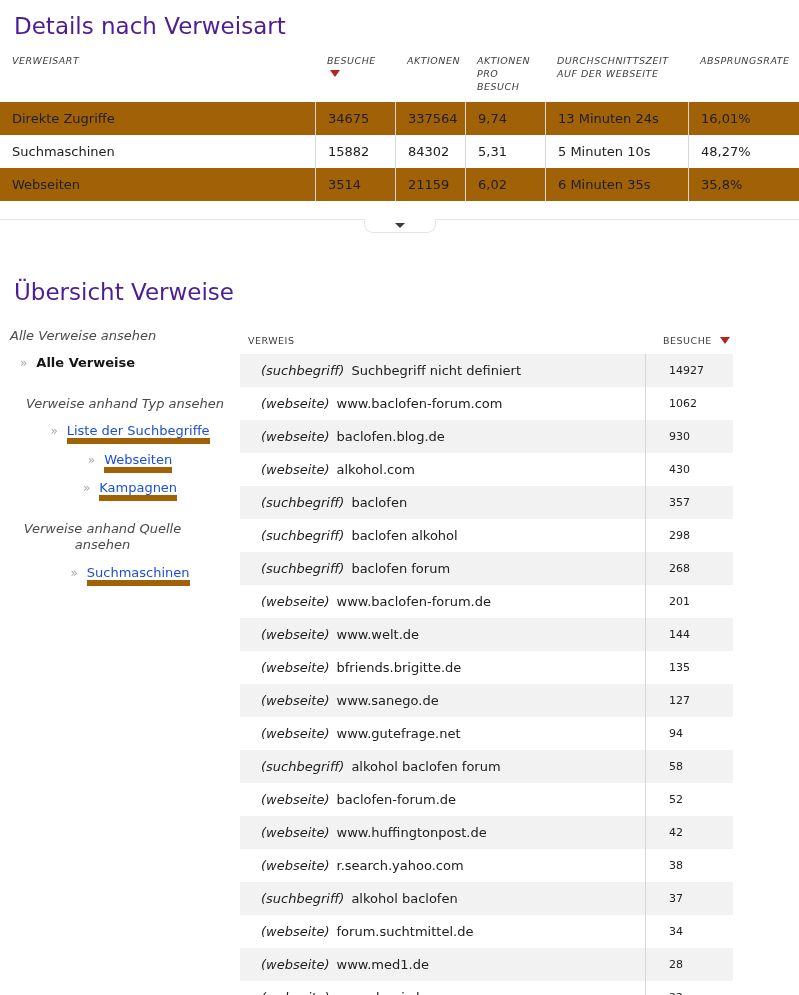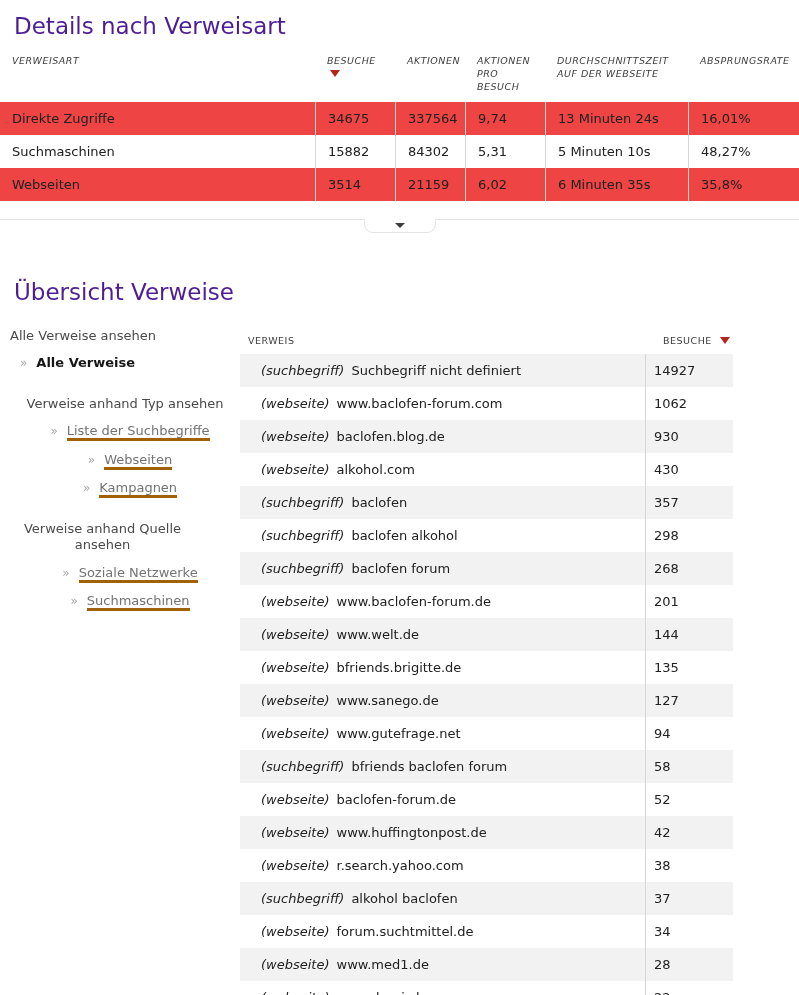--- a/index.html
+++ b/index.html
@@ -18,21 +18,21 @@
     display:grid;
     grid-template-columns:315px 80px 70px 80px 143px 111px;
   }
   .dhead { margin-top:8px; min-height:52px; align-items:start;font-style:italic; }
   .hcell {
     font-size:9.5px; letter-spacing:0.5px; color:#3d3d3d;
     padding:4px 8px 0 12px; line-height:1.4;
   }
   .hcell .hlabel { vertical-align:top; }
   .drow { height:33px; }
-  .drow.alt { background:#ef4444; }
+  .drow.alt { background:#a16207; }
   .dcell {
     font-size:13px; line-height:33px; height:33px;
     padding-left:12px; white-space:nowrap; overflow:hidden;
   }
   .dcell + .dcell { border-left:1px solid #d6d6d6; }
   .sort-arrow {
     display:inline-block; width:0; height:0;
     border-left:5px solid transparent; border-right:5px solid transparent;
     border-top:7px solid #b3251c; margin-left:3px;
   }
@@ -51,51 +51,51 @@
     width:0; height:0;
     border-left:5px solid transparent; border-right:5px solid transparent;
     border-top:5px solid #3a3a3a;
   }
   
   .overview-title { padding-top:54px; }
   .ov-content { display:flex; margin-top:20px; }
   .sidebar { width:240px; flex:none; padding-left:10px; }
   .side-group-header {
     font-size:13px; color:#4a4a4a; line-height:1.25;
-    white-space:nowrap; margin:0;
+    white-space:nowrap; margin:0;font-style:italic;
   }
   .side-group-header.wrap { white-space:normal; max-width:185px; }
   .side-group { margin-bottom:22px; }
   .side-group + .side-group { margin-top:24px;text-align:center; }
   .side-item { margin:10px 0 10px 10px; font-size:13px; line-height:1.4; }
   .side-item .bullet { color:#a8a8a8; margin-right:9px; font-size:12px; }
   .side-item a {
-    color:#737373; text-decoration:none;
-    border-bottom:3px solid #a16207; cursor:pointer;
+    color:#1d4ed8; text-decoration:none;
+    border-bottom:6px solid #a16207; cursor:pointer;
   }
   .side-item.selected a {
     font-weight:bold; color:#161616; border-bottom:none;
   }
   
   .rtable { width:493px; flex:none; }
   .r-head, .r-row { display:grid; grid-template-columns:405px 88px; }
   .r-head { height:26px; align-items:center;gap:6px; }
   .r-hcell {
     font-size:9.5px; letter-spacing:0.5px; color:#3d3d3d; padding-left:8px;
   }
   .r-hcell.num { padding-left:12px; display:flex; align-items:center; }
   .r-row { height:33px; }
   .r-row.alt { background:#f2f2f2; }
   .r-label {
     font-size:13px; line-height:33px; height:33px; padding-left:8px;
     white-space:nowrap; overflow:hidden; cursor:pointer;margin-left:13px;
   }
   .r-label em { font-style:italic; margin-right:7px; }
   .r-value {
-    font-size:13px; line-height:33px; height:33px; padding-left:8px;
+    font-size:11px; line-height:33px; height:33px; padding-left:23px;
     border-left:1px solid #d6d6d6;
   }
 </style>
 </head>
 <body>
 
 <h1 class="section-title">Details nach Verweisart</h1>
 
 <div class="dhead">
   <div class="hcell"><span class="hlabel">VERWEISART</span></div>
@@ -158,23 +158,20 @@
       <div class="side-item">
         <span class="bullet">»</span><a>Webseiten</a>
       </div>
       <div class="side-item">
         <span class="bullet">»</span><a>Kampagnen</a>
       </div>
     </div>
     <div class="side-group">
       <div class="side-group-header wrap">Verweise anhand Quelle ansehen</div>
       <div class="side-item">
-        <span class="bullet">»</span><a>Soziale Netzwerke</a>
-      </div>
-      <div class="side-item">
         <span class="bullet">»</span><a>Suchmaschinen</a>
       </div>
     </div>
   </div>
 
   <div class="rtable">
     <div class="r-head">
       <div class="r-hcell">VERWEIS</div>
       <div class="r-hcell num">
           <span>BESUCHE</span>
@@ -225,21 +222,21 @@
       </div>
       <div class="r-row alt">
         <div class="r-label"><em>(webseite)</em><span>www.sanego.de</span></div>
         <div class="r-value">127</div>
       </div>
       <div class="r-row">
         <div class="r-label"><em>(webseite)</em><span>www.gutefrage.net</span></div>
         <div class="r-value">94</div>
       </div>
       <div class="r-row alt">
-        <div class="r-label"><em>(suchbegriff)</em><span>bfriends baclofen forum</span></div>
+        <div class="r-label"><em>(suchbegriff)</em><span>alkohol baclofen forum</span></div>
         <div class="r-value">58</div>
       </div>
       <div class="r-row">
         <div class="r-label"><em>(webseite)</em><span>baclofen-forum.de</span></div>
         <div class="r-value">52</div>
       </div>
       <div class="r-row alt">
         <div class="r-label"><em>(webseite)</em><span>www.huffingtonpost.de</span></div>
         <div class="r-value">42</div>
       </div>

